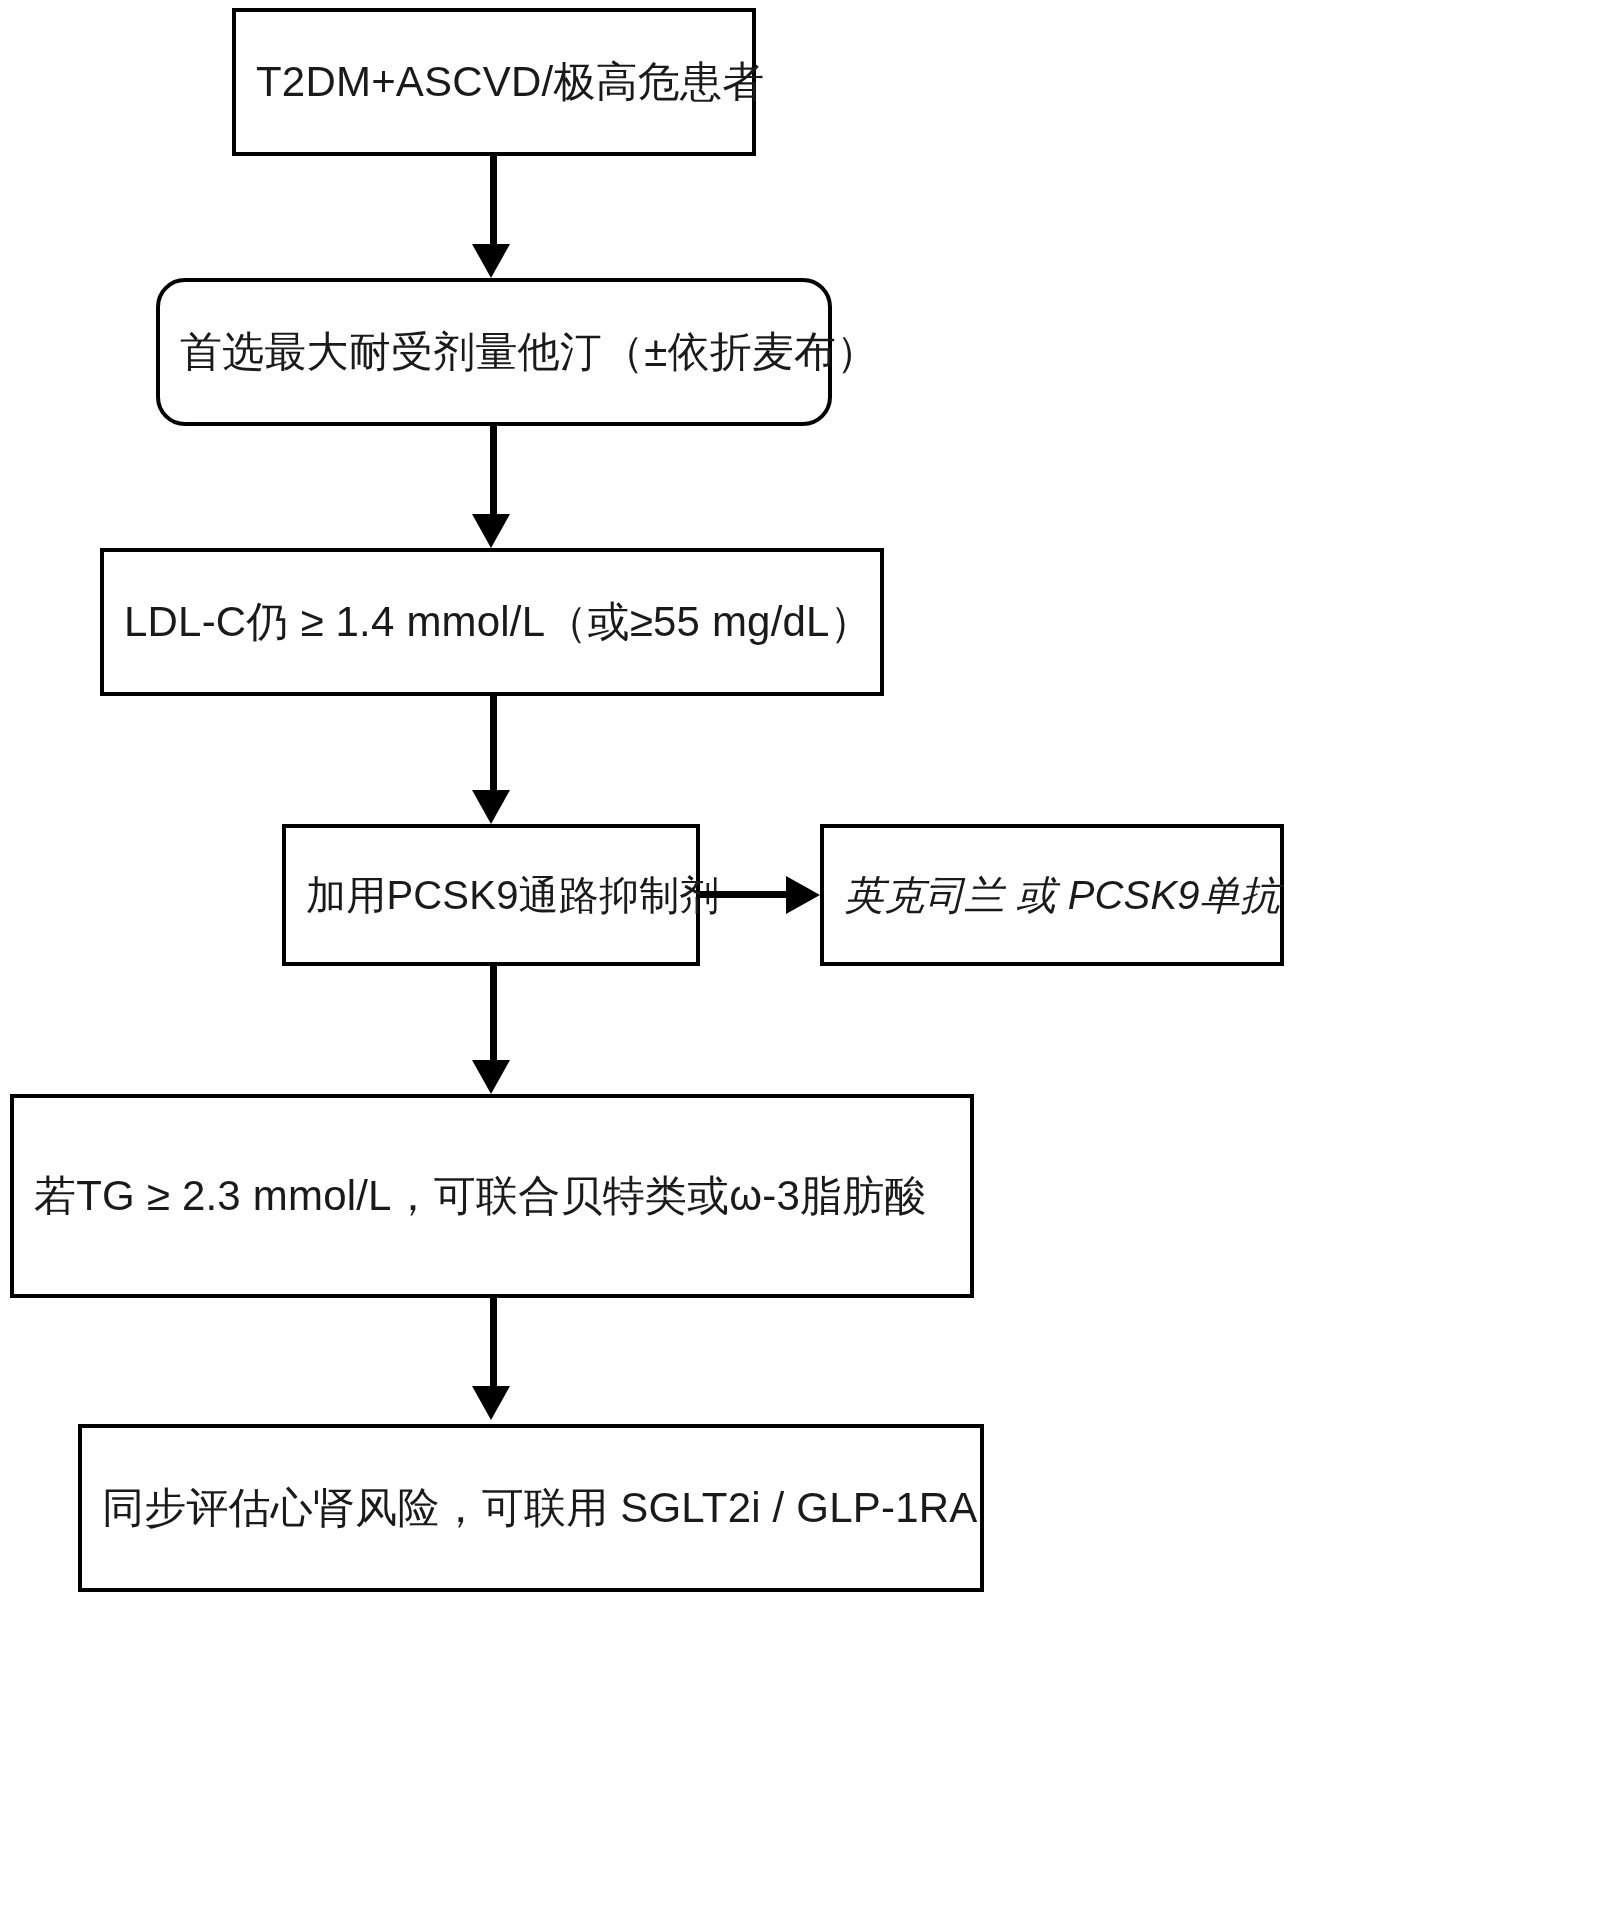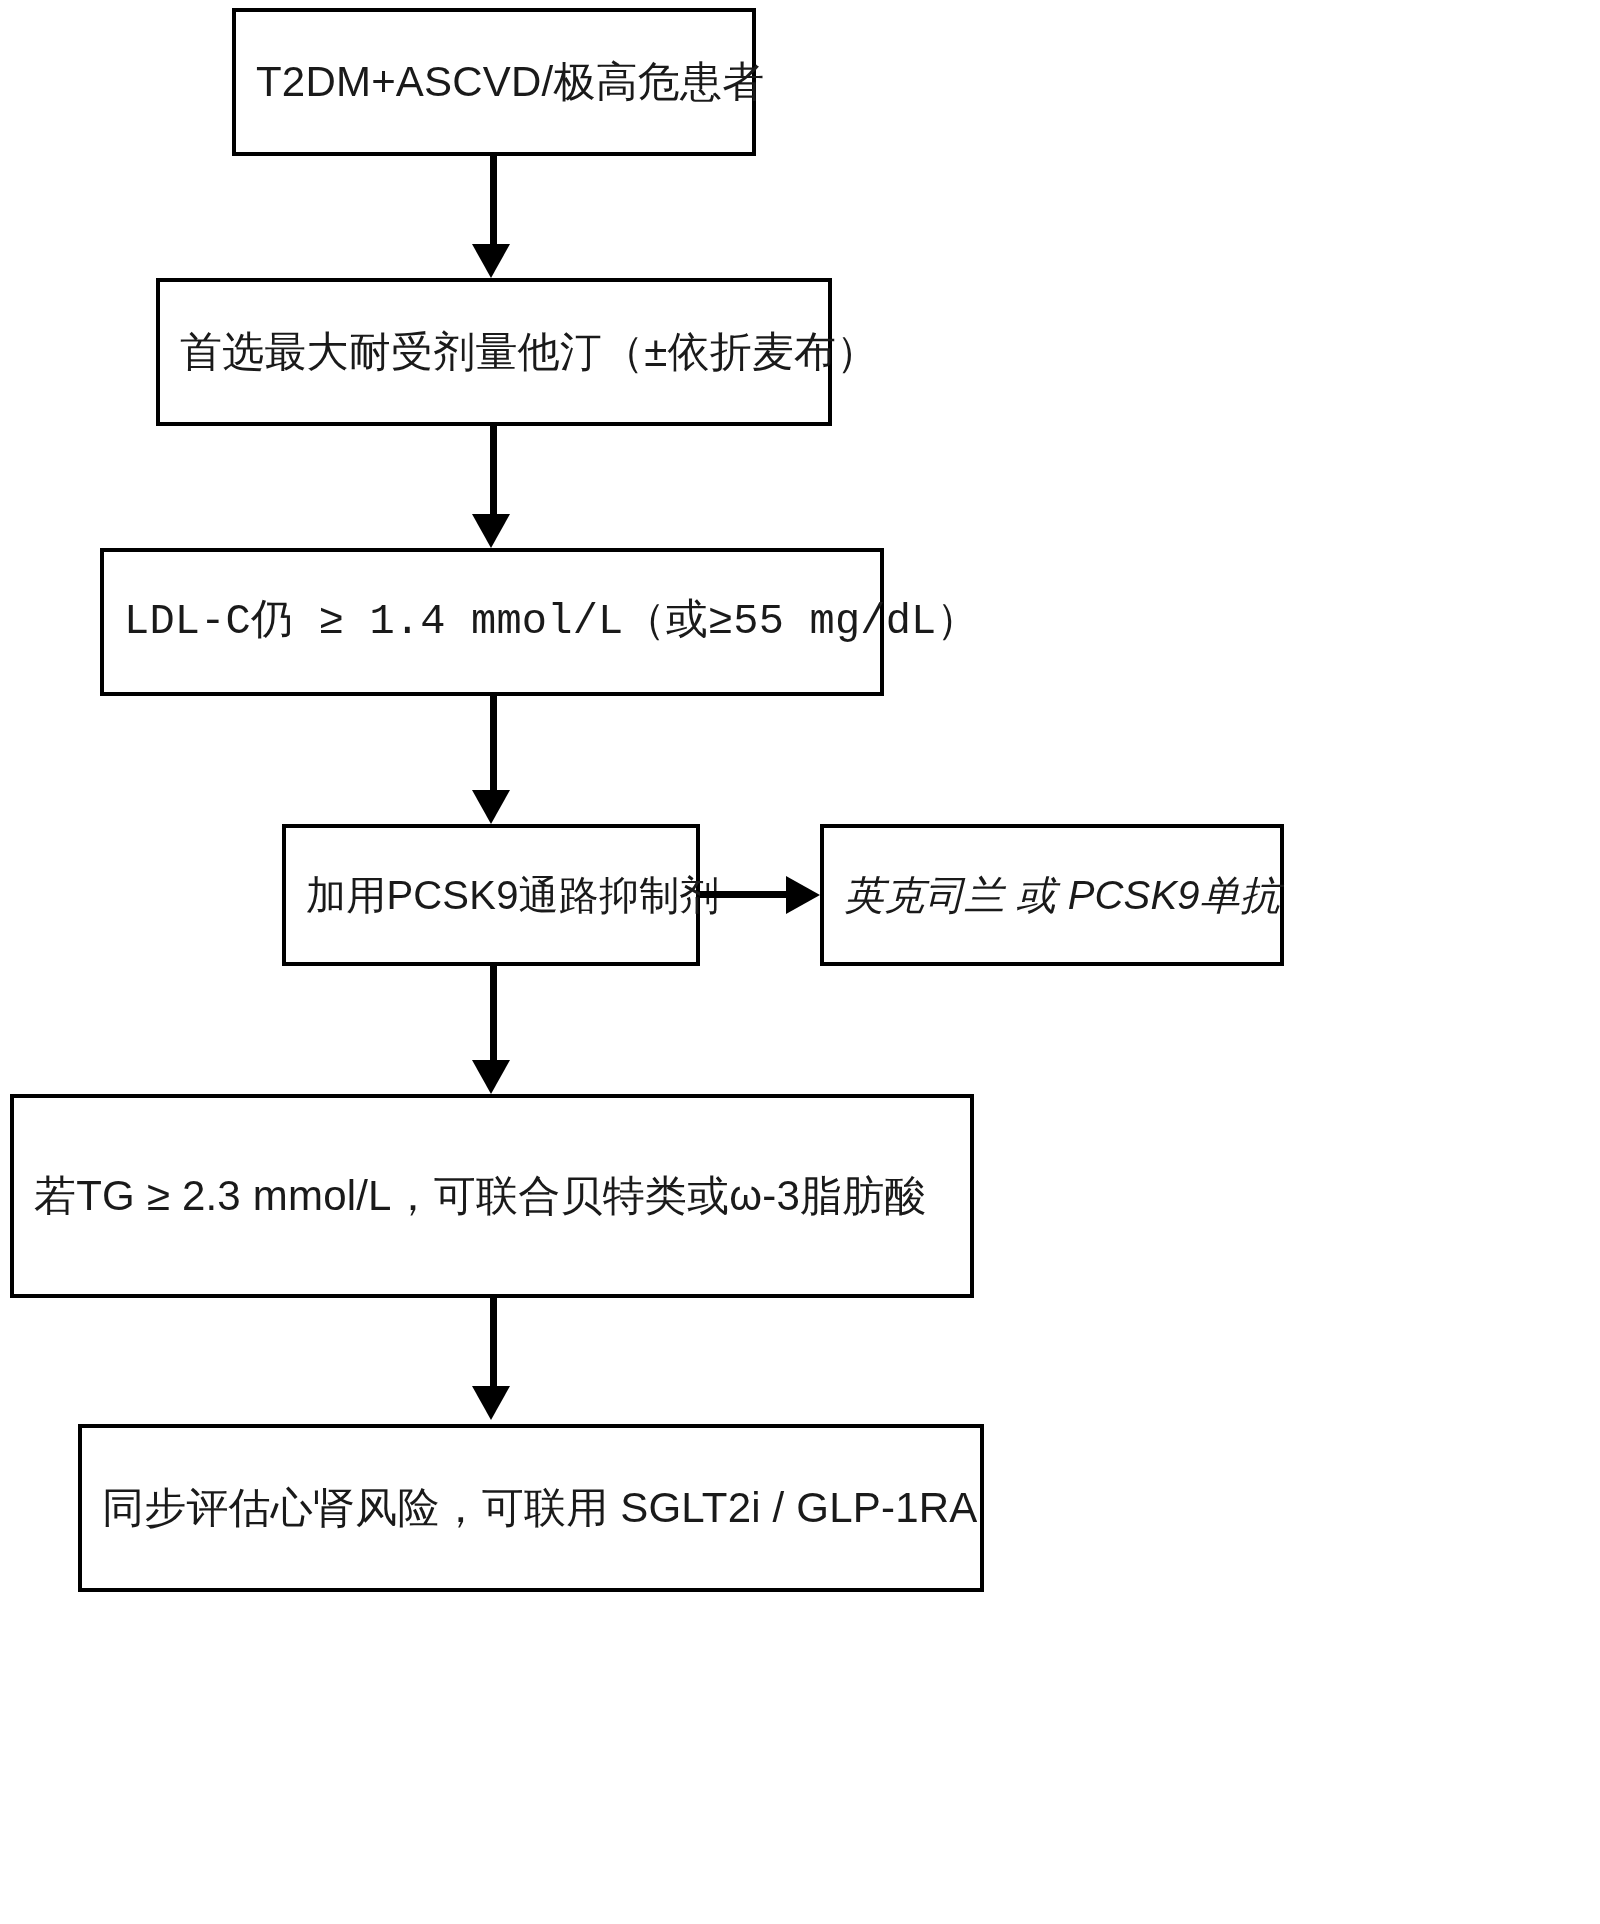--- a/index.html
+++ b/index.html
@@ -33,22 +33,22 @@
     line-height: 1.25;
     color: #1a1a1a;
     white-space: nowrap;
     letter-spacing: 0.2px;
   }
   .node.narrow .node-label {
     font-size: 40px;
   }
   
   #node-patient      { left: 232px;  top: 8px;    width: 524px;  height: 148px; }
-  #node-statin       { left: 156px;  top: 278px;  width: 676px;  height: 148px; }
-  #node-ldl          { left: 100px;  top: 548px;  width: 784px;  height: 148px; font-family: Liberation Mono, monospace; }
+  #node-statin       { left: 156px;  top: 278px;  width: 676px;  height: 148px; border-radius: 29px; }
+  #node-ldl          { left: 100px;  top: 548px;  width: 784px;  height: 148px; }
   #node-pcsk9        { left: 282px;  top: 824px;  width: 418px;  height: 142px; }
   #node-agents       { left: 820px;  top: 824px;  width: 464px;  height: 142px; font-style: italic; }
   #node-tg           { left: 10px;   top: 1094px; width: 964px;  height: 204px; }
   #node-risk         { left: 78px;   top: 1424px; width: 906px;  height: 168px; }
 
   
   .conn {
     position: absolute;
     background: #000000;
   }

